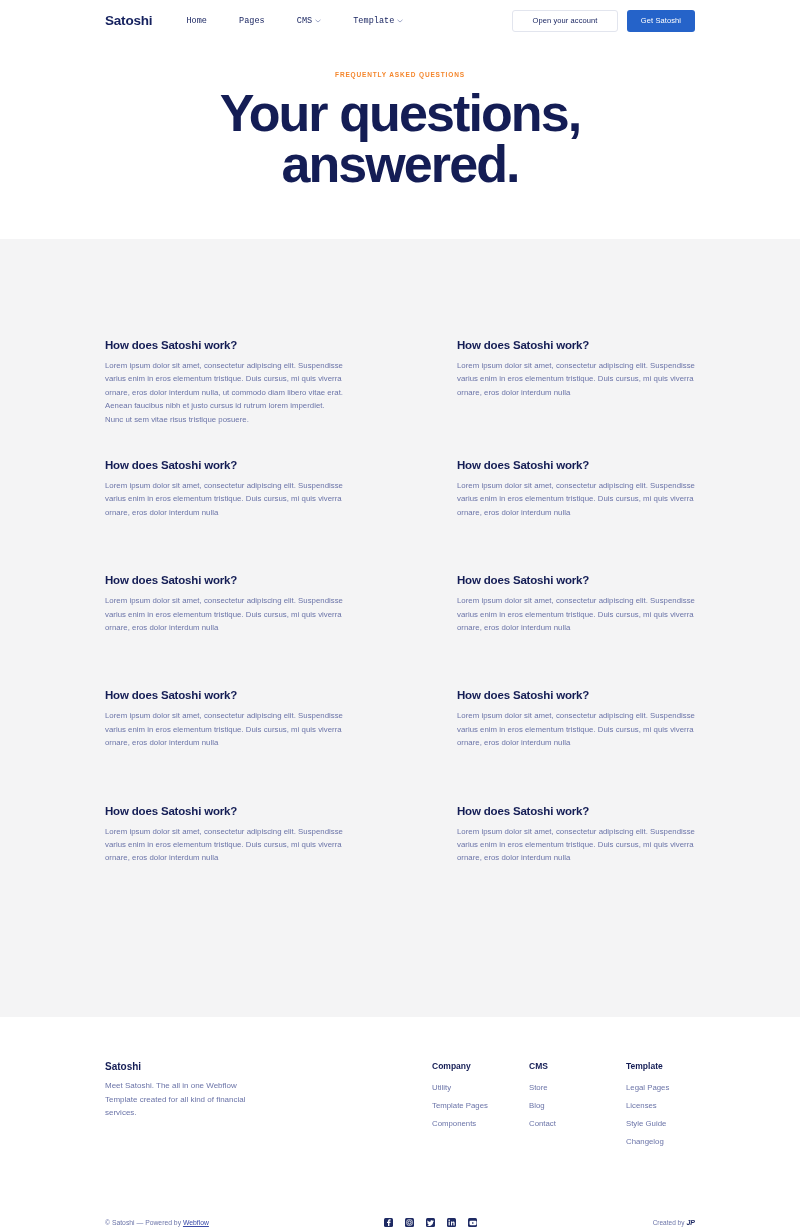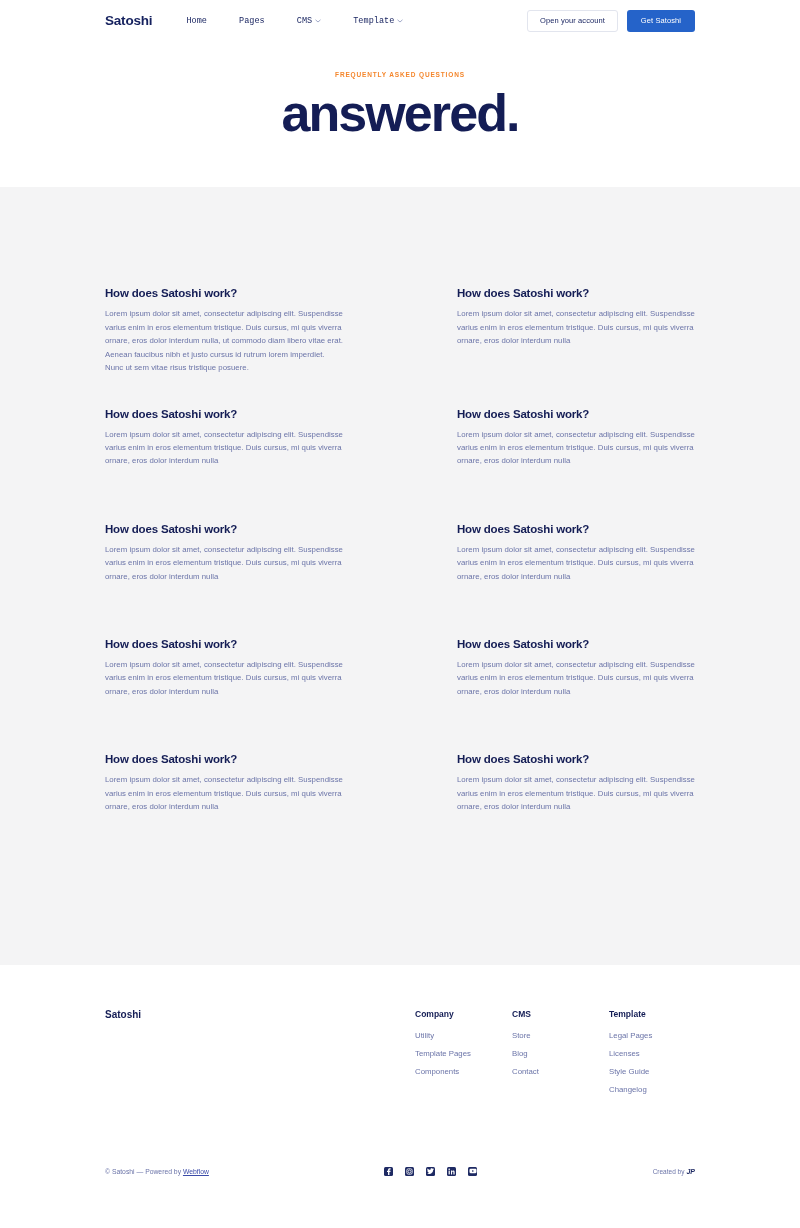--- a/index.html
+++ b/index.html
@@ -29,21 +29,21 @@
     letter-spacing:0.05px;
   }
   .chev { display:inline-block; }
   .nav-actions { margin-left:auto; display:flex; align-items:center; gap:9px; }
   .btn {
     font-size:7.5px; border-radius:3px; cursor:pointer;
     display:flex; align-items:center; justify-content:center;
     letter-spacing:0.1px;
   }
   .btn-outline {
-    width:91px; height:22px;
+    width:106px; height:22px;
     border:1px solid #e2e5ee; background:#fff; color:#15215e;
   }
   .btn-primary {
     width:68px; height:22px;
     background:#2563c9; color:#ffffff; border:none;
   }
 
   
   .hero { background:#fff; padding-top:30px; padding-bottom:48px; text-align:center; }
   .eyebrow {
@@ -145,20 +145,21 @@
     </div>
     <div class="nav-actions">
       <div class="btn btn-outline">Open your account</div>
       <div class="btn btn-primary">Get Satoshi</div>
     </div>
   </div>
 
   <div class="hero">
     <div class="eyebrow">FREQUENTLY ASKED QUESTIONS</div>
     <div class="hero-title">
+      <div>Your questions,</div>
       <div>answered.</div>
     </div>
   </div>
 
   <div class="faq-section">
     <div class="faq-grid">
 
       <div class="faq-item tall">
         <div class="faq-q">How does Satoshi work?</div>
         <div class="faq-a">Lorem ipsum dolor sit amet, consectetur adipiscing elit. Suspendisse varius enim in eros elementum tristique. Duis cursus, mi quis viverra ornare, eros dolor interdum nulla, ut commodo diam libero vitae erat. Aenean faucibus nibh et justo cursus id rutrum lorem imperdiet. Nunc ut sem vitae risus tristique posuere.</div>
@@ -204,20 +205,21 @@
         <div class="faq-a">Lorem ipsum dolor sit amet, consectetur adipiscing elit. Suspendisse varius enim in eros elementum tristique. Duis cursus, mi quis viverra ornare, eros dolor interdum nulla</div>
       </div>
 
     </div>
   </div>
 
   <div class="footer">
     <div class="footer-top">
       <div class="footer-brand">
         <div class="footer-brand-name">Satoshi</div>
+        <div class="footer-brand-desc">Meet Satoshi. The all in one Webflow Template created for all kind of financial services.</div>
       </div>
       <div class="footer-cols">
 
         <div class="footer-col">
           <div class="footer-col-title">Company</div>
           <span class="footer-link">Utility</span>
           <span class="footer-link">Template Pages</span>
           <span class="footer-link">Components</span>
         </div>
 

